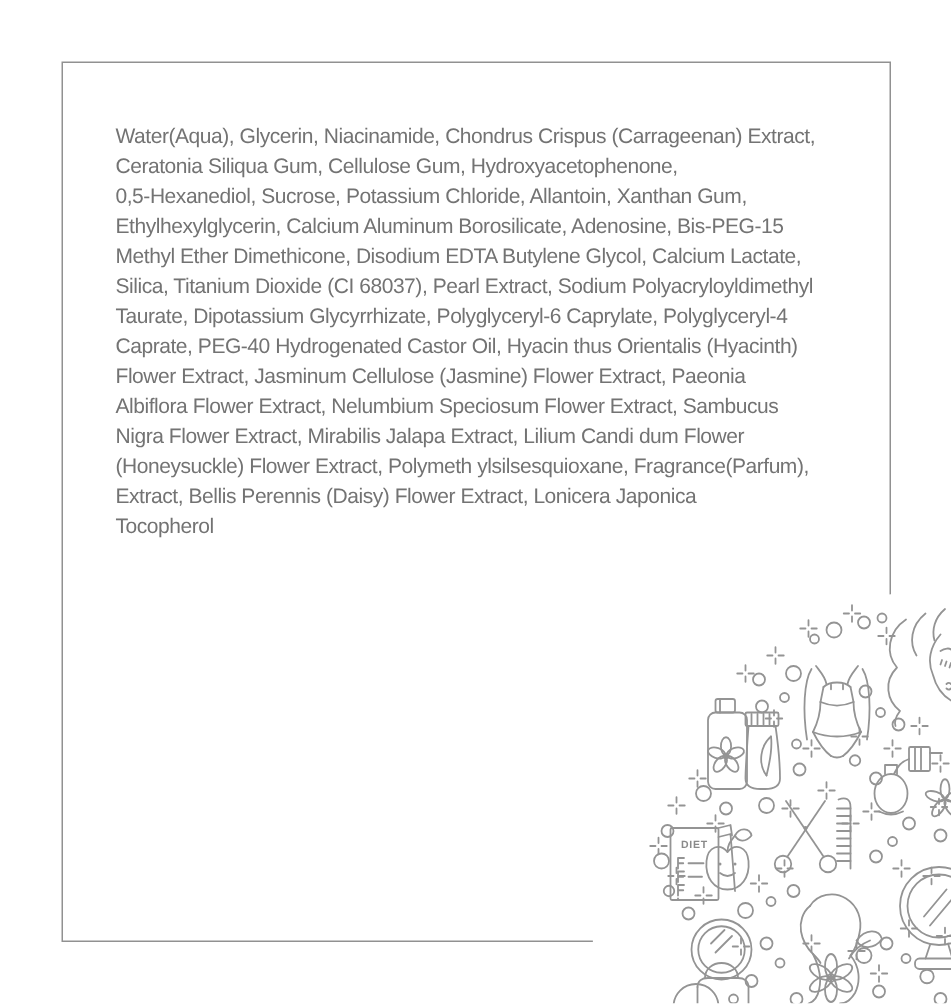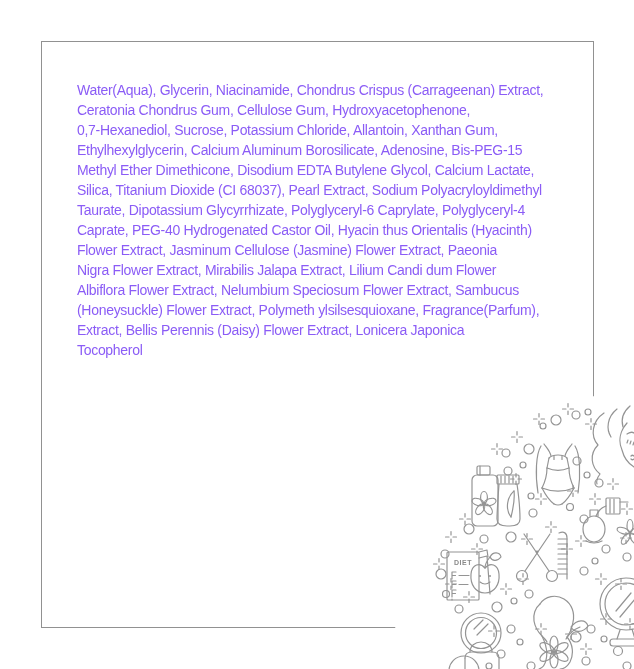--- a/index.html
+++ b/index.html
@@ -7,45 +7,45 @@
   body{
     width:634px;height:669px;position:relative;overflow:hidden;
     background:#ffffff;font-family:"Liberation Sans",sans-serif;
   }
   .frame{
     position:absolute;left:41px;top:41px;width:553px;height:587px;
     box-sizing:border-box;border:1px solid #919191;background:#ffffff;
   }
   .ingredients{
     position:absolute;left:77px;top:80px;width:502px;
-    color:#8b5cf6;font-size:14px;line-height:20px;letter-spacing:-0.3px;
+    color:#737373;font-size:14px;line-height:20px;letter-spacing:-0.3px;
     font-weight:400;
   }
   .ingredients .ln{white-space:nowrap;height:20px;}
   .illustration{
     position:absolute;left:380px;top:380px;width:254px;height:289px;
   }
 </style>
 </head>
 <body>
 
 <div class="frame"></div>
 
 <div class="ingredients">
   <div class="ln">Water(Aqua), Glycerin, Niacinamide, Chondrus Crispus (Carrageenan) Extract,</div>
-  <div class="ln">Ceratonia Chondrus Gum, Cellulose Gum, Hydroxyacetophenone,</div>
-  <div class="ln">0,7-Hexanediol, Sucrose, Potassium Chloride, Allantoin, Xanthan Gum,</div>
+  <div class="ln">Ceratonia Siliqua Gum, Cellulose Gum, Hydroxyacetophenone,</div>
+  <div class="ln">0,5-Hexanediol, Sucrose, Potassium Chloride, Allantoin, Xanthan Gum,</div>
   <div class="ln">Ethylhexylglycerin, Calcium Aluminum Borosilicate, Adenosine, Bis-PEG-15</div>
   <div class="ln">Methyl Ether Dimethicone, Disodium EDTA Butylene Glycol, Calcium Lactate,</div>
   <div class="ln">Silica, Titanium Dioxide (CI 68037), Pearl Extract, Sodium Polyacryloyldimethyl</div>
   <div class="ln">Taurate, Dipotassium Glycyrrhizate, Polyglyceryl-6 Caprylate, Polyglyceryl-4</div>
   <div class="ln">Caprate, PEG-40 Hydrogenated Castor Oil, Hyacin thus Orientalis (Hyacinth)</div>
   <div class="ln">Flower Extract, Jasminum Cellulose (Jasmine) Flower Extract, Paeonia</div>
+  <div class="ln">Albiflora Flower Extract, Nelumbium Speciosum Flower Extract, Sambucus</div>
   <div class="ln">Nigra Flower Extract, Mirabilis Jalapa Extract, Lilium Candi dum Flower</div>
-  <div class="ln">Albiflora Flower Extract, Nelumbium Speciosum Flower Extract, Sambucus</div>
   <div class="ln">(Honeysuckle) Flower Extract, Polymeth ylsilsesquioxane, Fragrance(Parfum),</div>
   <div class="ln">Extract, Bellis Perennis (Daisy) Flower Extract, Lonicera Japonica</div>
   <div class="ln">Tocopherol</div>
 </div>
 
 <svg class="illustration" viewBox="0 0 254 289" xmlns="http://www.w3.org/2000/svg">
   <defs>
     <clipPath id="circ">
         <circle cx="237" cy="237" r="222"></circle>
       </clipPath>

